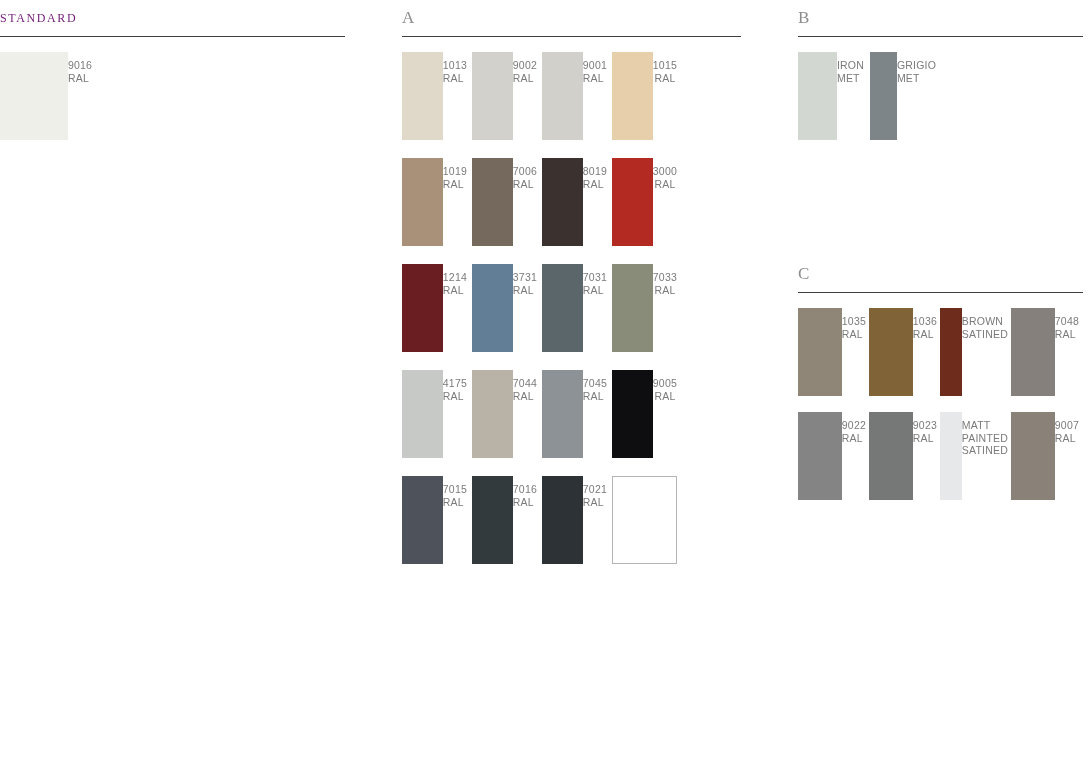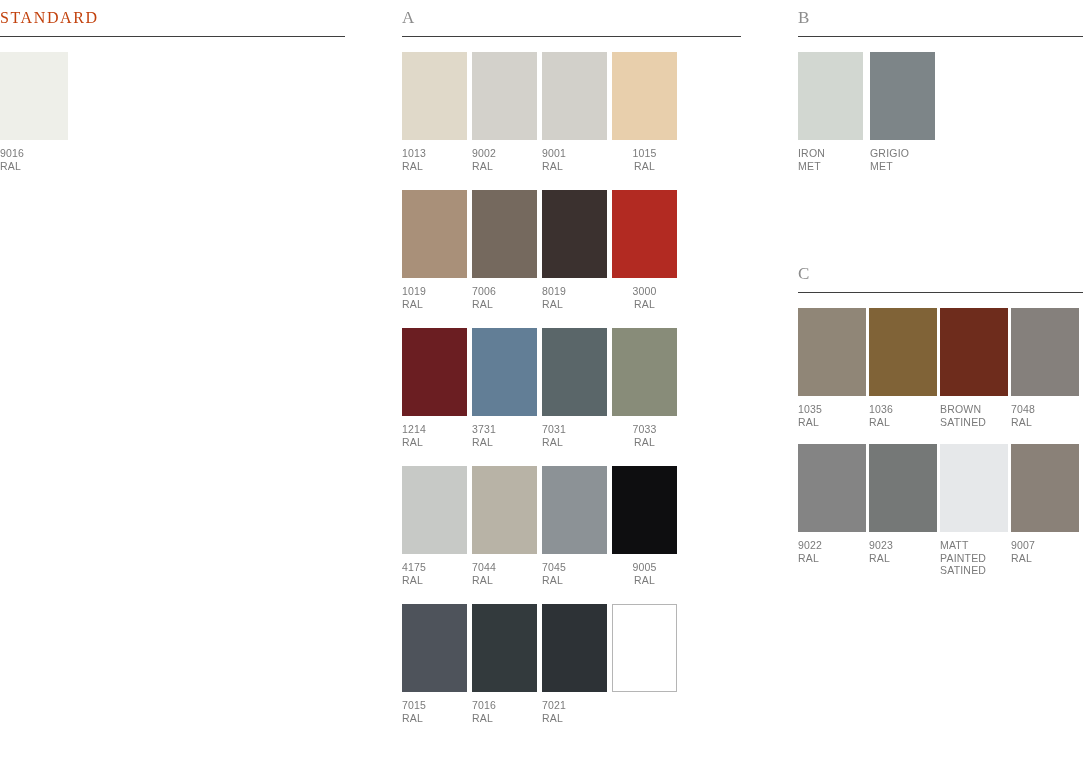--- a/index.html
+++ b/index.html
@@ -35,21 +35,21 @@
     border-bottom: 1px solid #3f3f3f;
     margin-top: 8px;
     width: 100%;
   }
   .swatch-grid {
     display: flex;
     flex-wrap: wrap;
   }
   .swatch-cell {
     display: flex;
-    flex-direction: column;
+    flex-direction: row;
   }
   .swatch-chip {
     width: 65px;
     height: 88px;
     display: block;
   }
   .swatch-chip.bordered {
     box-sizing: border-box;
     border: 1px solid #b5b5b5;
   }
@@ -61,21 +61,21 @@
     display: block;
     font-size: 10.5px;
     line-height: 12.5px;
     color: #7a7a7a;
     letter-spacing: 0.2px;
     white-space: nowrap;
   }
 
   
   #section-standard { left: 0px; top: 8px; width: 345px; }
-  #section-standard .section-title { font-size: 16px; letter-spacing: 1.6px; color: #c2410c; }
+  #section-standard .section-title { font-size: 12px; letter-spacing: 1.6px; color: #701a75; }
   #section-standard .swatch-grid { margin-top: 14px; }
   #section-standard .swatch-cell { margin-right: 5px; }
   #section-standard .swatch-chip { width: 68px; height: 88px; }
 
   
   #section-a { left: 402px; top: 8px; width: 340px; }
   #section-a .section-rule { width: 339px; }
   #section-a .swatch-grid { margin-top: 14px; width: 290px; }
   #section-a .swatch-cell { width: 65px; margin-right: 5px; margin-bottom: 18px; }
   #section-a .swatch-cell:nth-child(4n) { margin-right: 0; text-align: center; }

